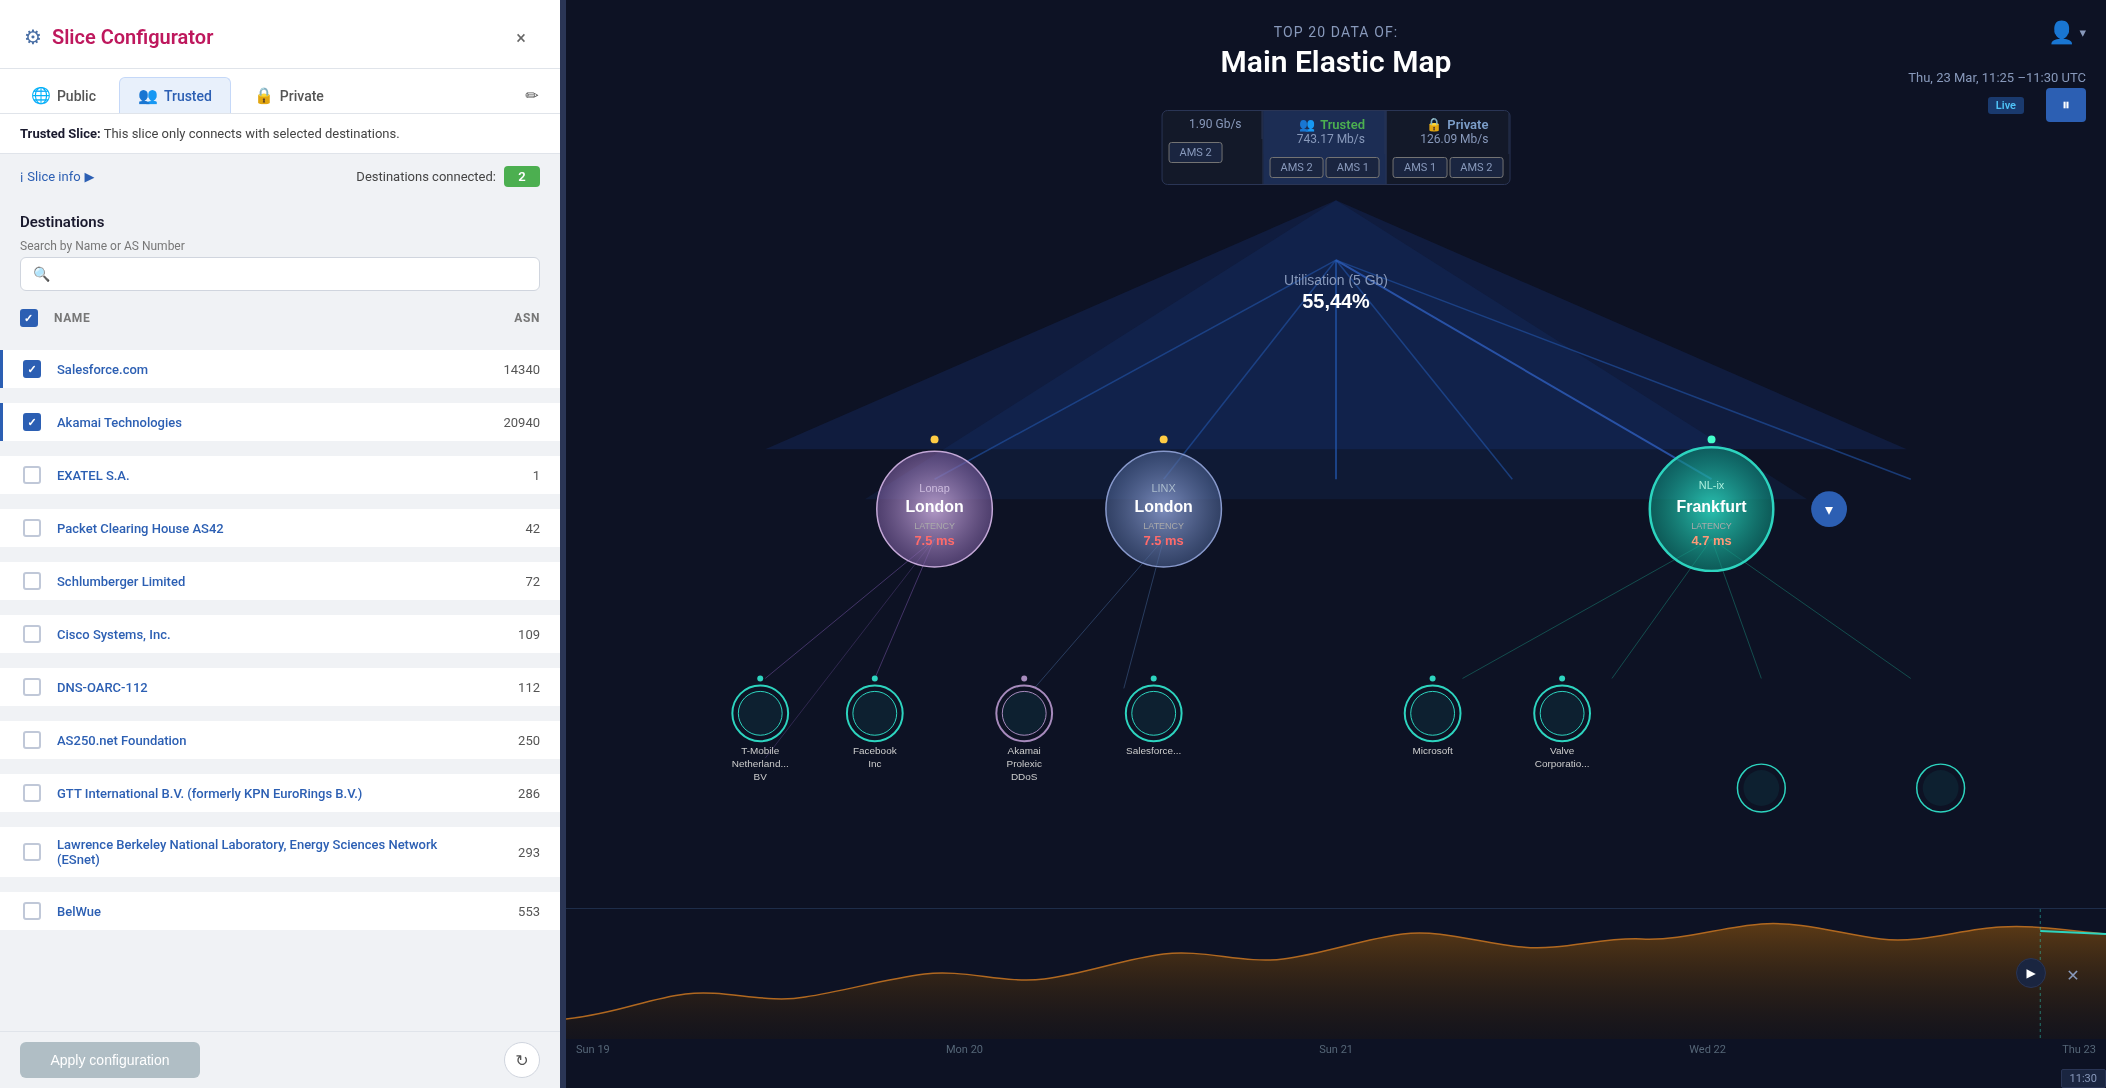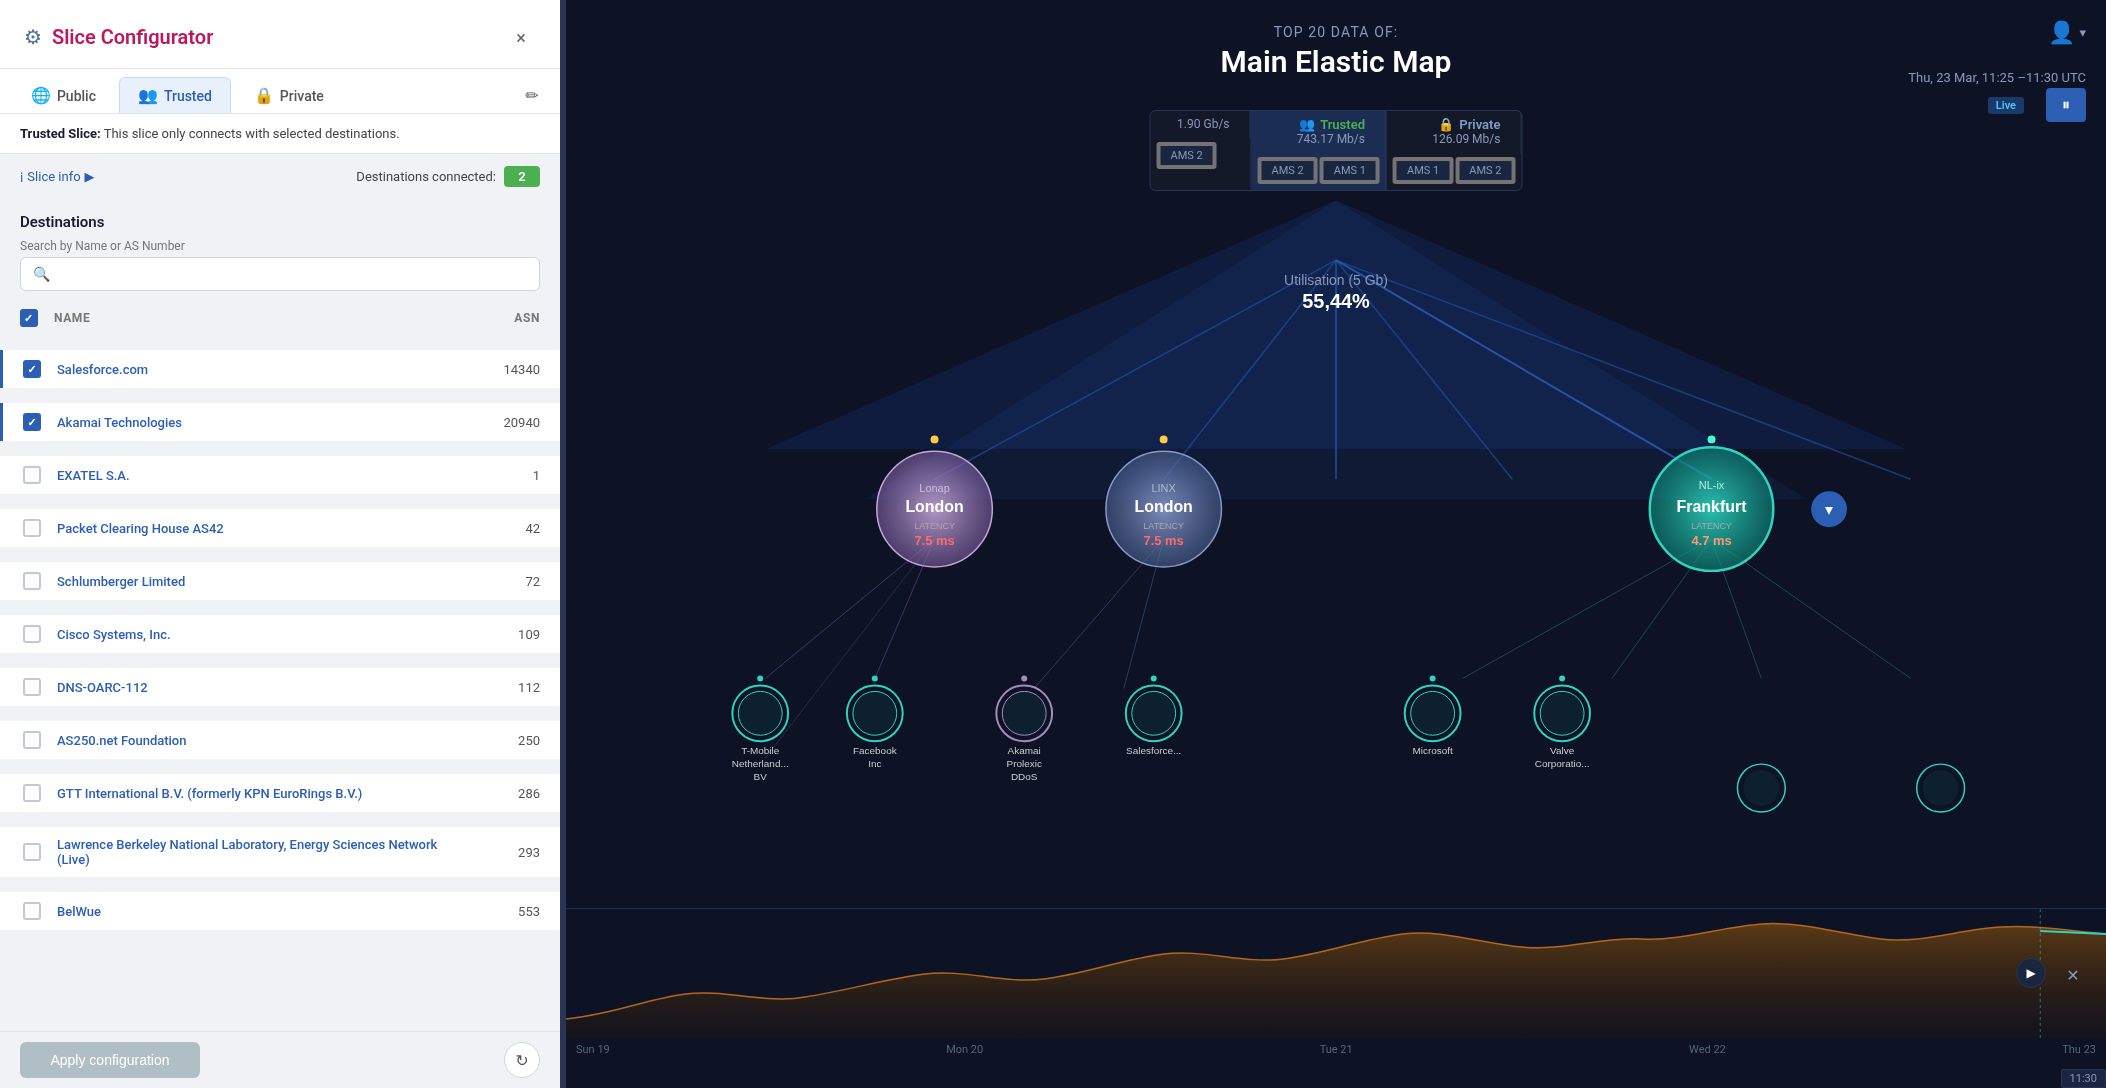--- a/index.html
+++ b/index.html
@@ -430,21 +430,21 @@
     .bw-label.private { color: #7c9ec9; }
 
     .bw-sub {
       display: flex;
       gap: 2px;
       margin-top: 3px;
     }
 
     .bw-sub-item {
       background: #1a2540;
-      border: 4px solid #737373;
+      border: 1px solid #737373;
       border-radius: 3px;
       padding: 3px 10px;
       font-size: 11px;
       color: #8899bb;
       cursor: pointer;
     }
 
     
     .network-map {
       position: absolute;
@@ -670,21 +670,21 @@
       <div class="col-check">
         <div class="dest-checkbox "></div>
       </div>
       <div class="col-name dest-name">GTT International B.V. (formerly KPN EuroRings B.V.)</div>
       <div class="col-asn dest-asn">286</div>
     </div>
         <div class="dest-row">
       <div class="col-check">
         <div class="dest-checkbox "></div>
       </div>
-      <div class="col-name dest-name">Lawrence Berkeley National Laboratory, Energy Sciences Network (Live)</div>
+      <div class="col-name dest-name">Lawrence Berkeley National Laboratory, Energy Sciences Network (ESnet)</div>
       <div class="col-asn dest-asn">293</div>
     </div>
         <div class="dest-row">
       <div class="col-check">
         <div class="dest-checkbox "></div>
       </div>
       <div class="col-name dest-name">BelWue</div>
       <div class="col-asn dest-asn">553</div>
     </div>
       </div>
@@ -899,21 +899,21 @@
 
       <path d="M0,110 C50,105 80,90 120,85 C160,80 200,95 240,88 C280,82 320,70 360,65 C400,60 440,75 480,70 C520,65 560,50 600,45 C640,40 680,55 720,50 C760,45 800,30 840,25 C880,20 920,35 960,38 C1000,42 1040,28 1080,30 C1120,32 1160,18 1200,15 C1240,12 1280,25 1320,30 C1360,35 1400,20 1440,18 C1480,16 1510,22 1546,25" fill="none" stroke="#b06820" stroke-width="1.5"></path>
 
       <path d="M1480,22 L1546,25" fill="none" stroke="#2dd4bf" stroke-width="2"></path>
 
       <line x1="1480" y1="0" x2="1480" y2="130" stroke="#2dd4bf" stroke-width="1" stroke-dasharray="3,3" opacity="0.5"></line>
     </svg>
     <div class="timeline-labels">
       <span>Sun 19</span>
       <span>Mon 20</span>
-      <span>Tue 21</span>
+      <span>Sun 21</span>
       <span>Wed 22</span>
       <span>Thu 23</span>
     </div>
     <div class="play-btn">▶</div>
     <div class="close-timeline-btn">✕</div>
     <div class="timeline-corner-badge">11:30</div>
   </div>
 </div>
 
 </body></html>

